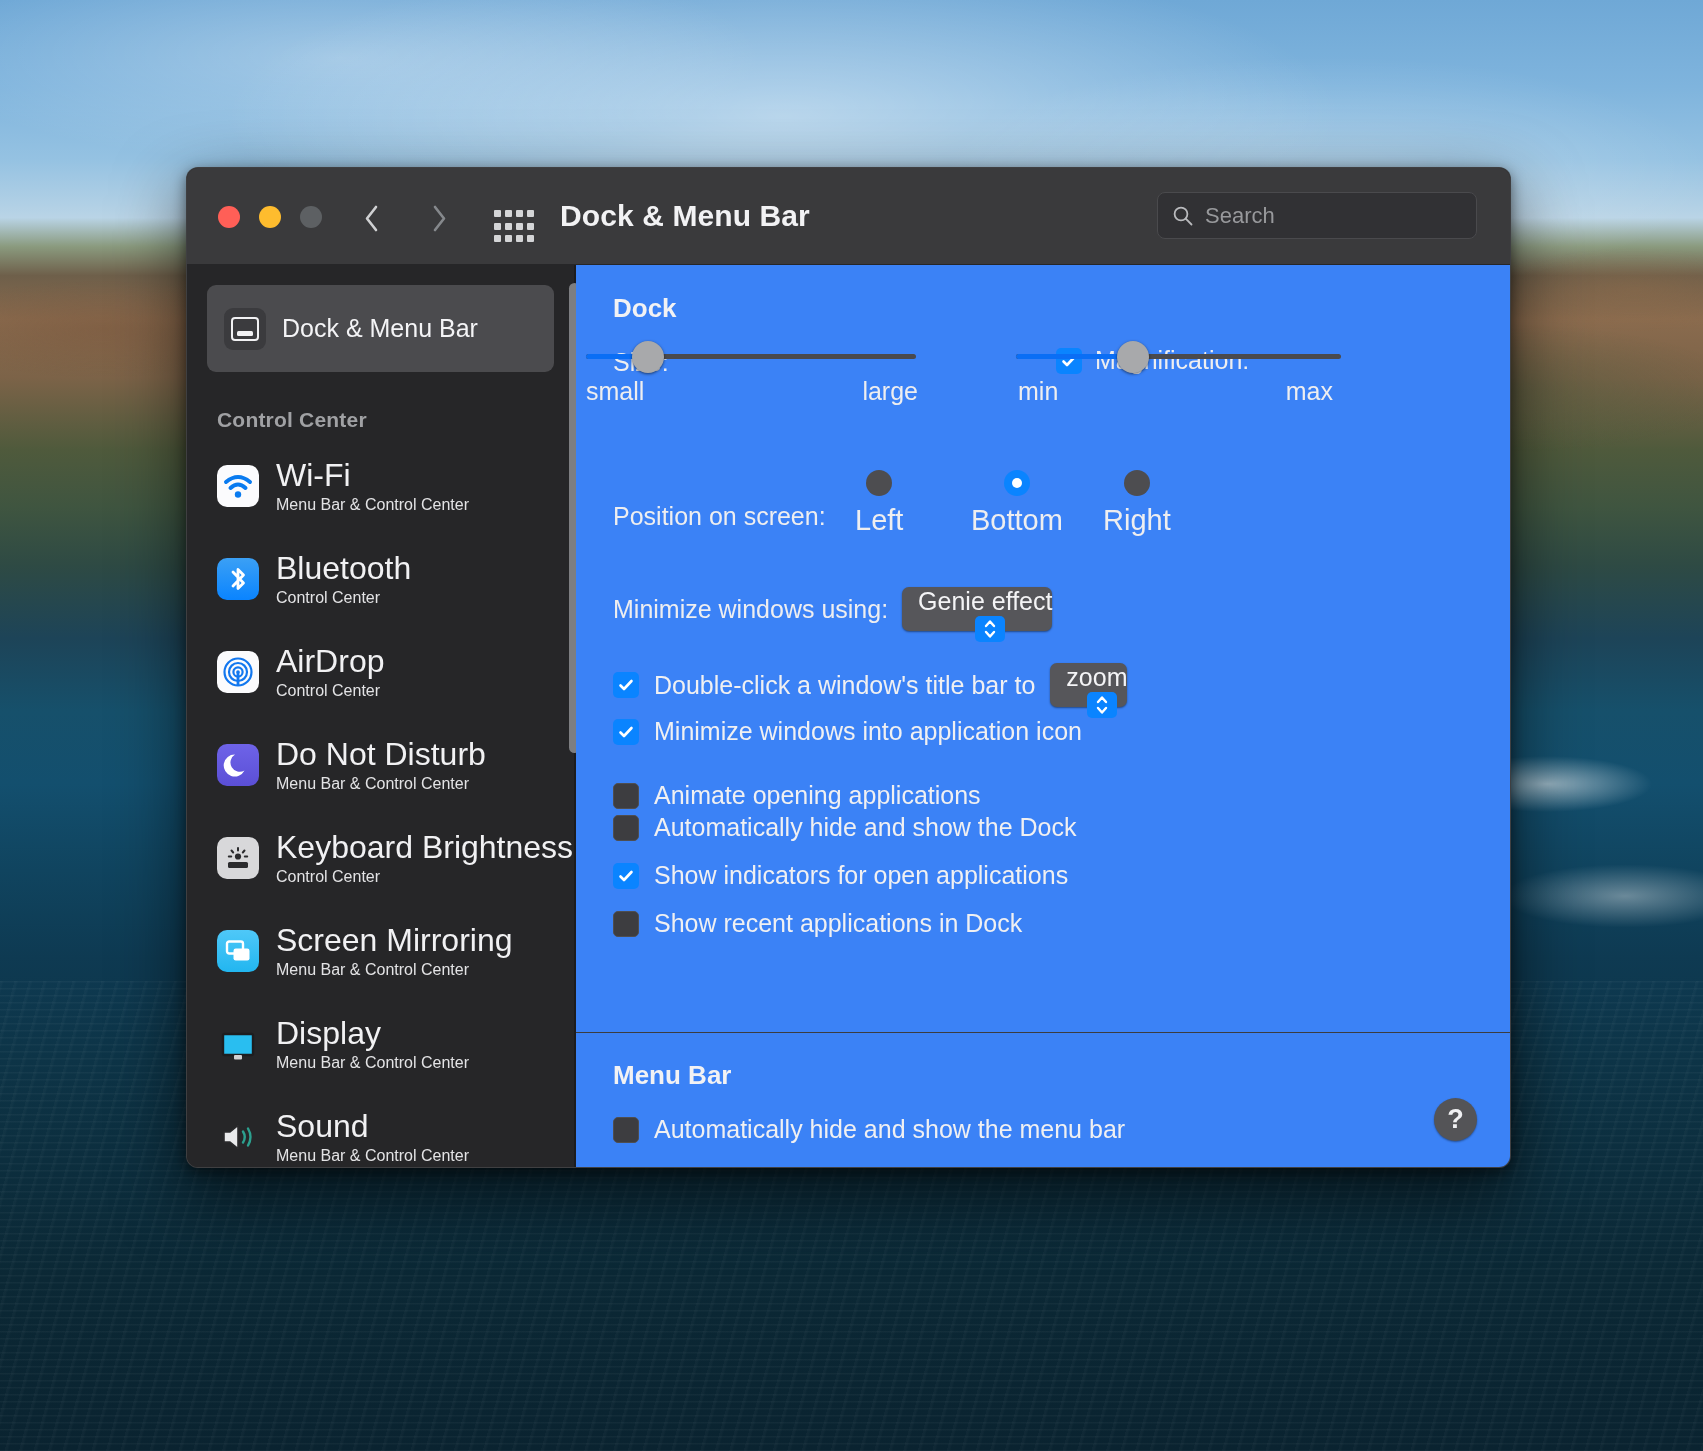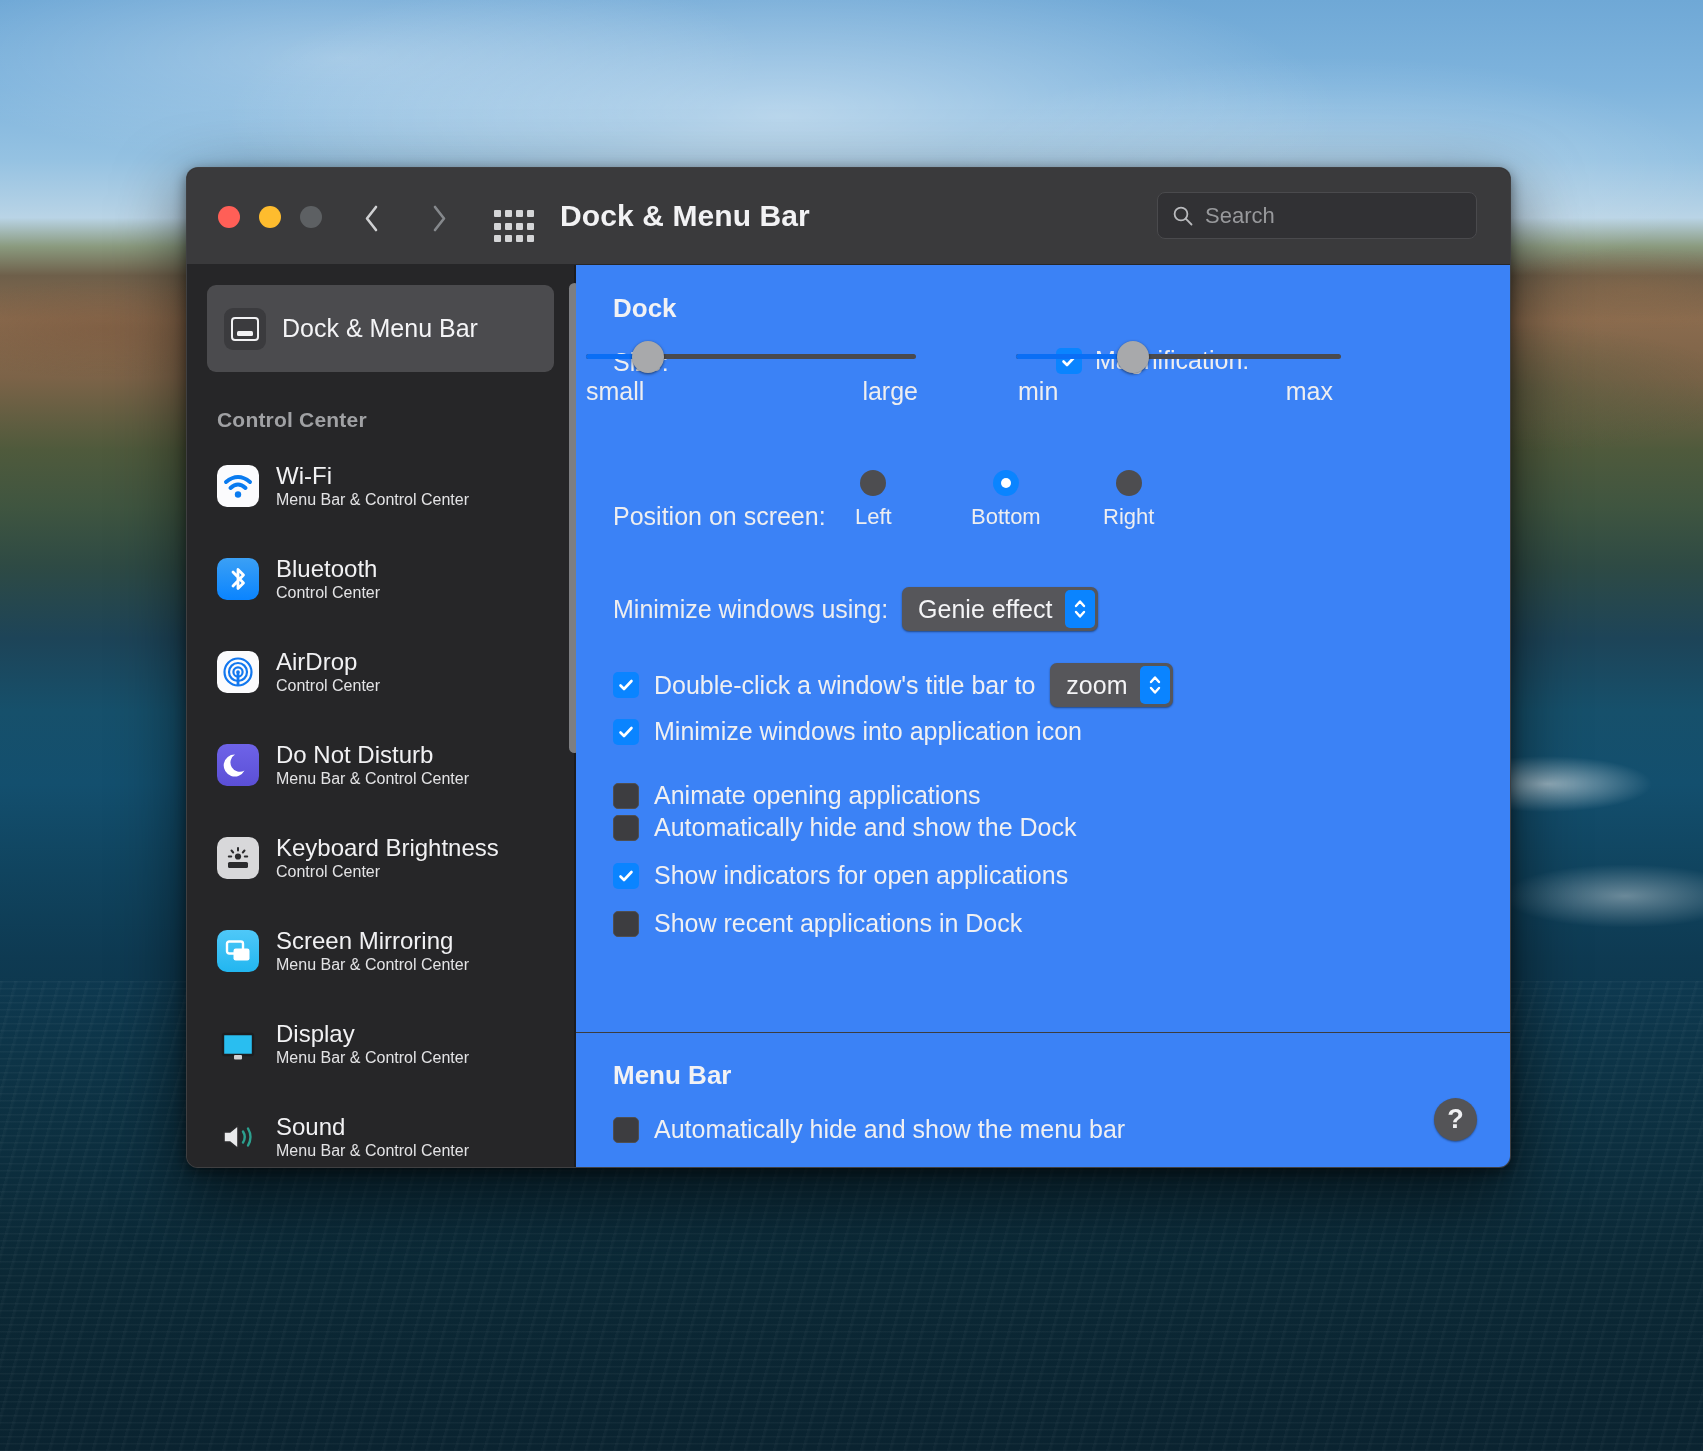--- a/index.html
+++ b/index.html
@@ -141,21 +141,21 @@
 
   .sb-item {
     display: flex; align-items: center; gap: 17px;
     padding: 0 0 0 30px; height: 78px; margin-top: 15px;
   }
   .sb-item .app-icon {
     width: 42px; height: 42px; border-radius: 10px; flex: 0 0 auto;
     display: flex; align-items: center; justify-content: center; overflow: hidden;
   }
   .sb-item .txt { display: flex; flex-direction: column; gap: 2px; min-width: 0; }
-  .sb-item .t1 { font-size: 24px; color: #f1f1f3; line-height: 1.12; white-space: nowrap; }
+  .sb-item .t1 { font-size: 32px; color: #f1f1f3; line-height: 1.12; white-space: nowrap; }
   .sb-item .t2 { font-size: 16px; color: #e3e3e5; line-height: 1.12; white-space: nowrap; }
 
   
   .ic-wifi { background: #fbfbfd; }
   .ic-bt { background: linear-gradient(180deg,#3ba0f5,#0a84ff); }
   .ic-airdrop { background: #fbfbfd; }
   .ic-dnd { background: linear-gradient(180deg,#6e63e8,#5b4fd6); }
   .ic-kb { background: #d8d8da; }
   .ic-mirror { background: linear-gradient(180deg,#4fc8f8,#22b6f0); }
   .ic-display { background: transparent; }
@@ -217,27 +217,28 @@
   #position-row { position: absolute; left: 37px; top: 205px; width: 700px; height: 90px; }
   #position-label { position: absolute; left: 0; top: 32px; font-size: 25px; color: #eeeef0; }
   .radio-group { position: absolute; display: flex; flex-direction: column; align-items: center; gap: 8px; }
   .radio {
     width: 26px; height: 26px; border-radius: 50%;
     background: #4d4d50;
     display: flex; align-items: center; justify-content: center;
   }
   .radio.on { background: #0a84ff; }
   .radio.on .dot { width: 10px; height: 10px; border-radius: 50%; background: #fff; }
-  .radio-group .rl { font-size: 22px; color: #eeeef0; }
+  .radio-group .rl { font-size: 29px; color: #eeeef0; }
 
   #minimize-row { position: absolute; left: 37px; top: 322px; display: flex; align-items: center; gap: 14px; }
   .popup {
     background: #56565a; border-radius: 7px; height: 44px;
     display: inline-flex; align-items: center; padding: 0 0 0 16px;
     box-shadow: 0 1px 2px rgba(0,0,0,0.45);
+    flex-direction: column;
   }
   .popup .ptext { font-size: 25px; color: #f4f4f6; white-space: nowrap; }
   .popup .stepper {
     width: 30px; height: 38px; margin: 0 3px 0 13px; border-radius: 5px;
     background: #0a84ff; display: flex; align-items: center; justify-content: center;
   }
   .popup .stepper svg { width: 16px; height: 26px; }
   .popup .stepper svg path { fill: none; stroke: #fff; stroke-width: 2.4; stroke-linecap: round; stroke-linejoin: round; }
 
   .check-row { position: absolute; left: 37px; display: flex; align-items: center; gap: 15px; }

